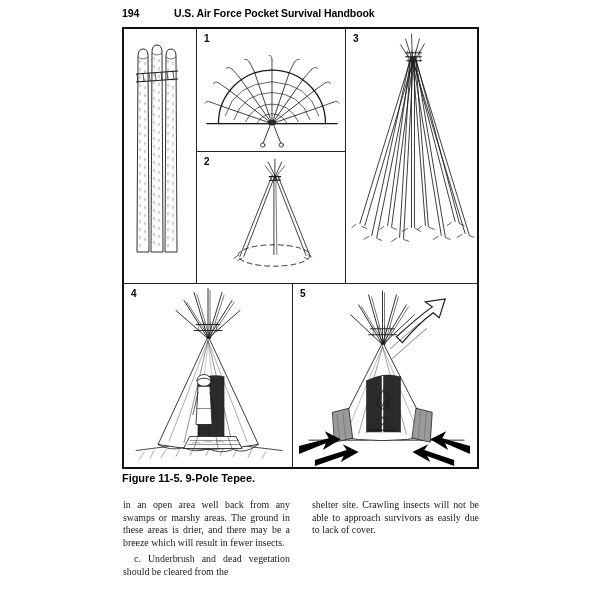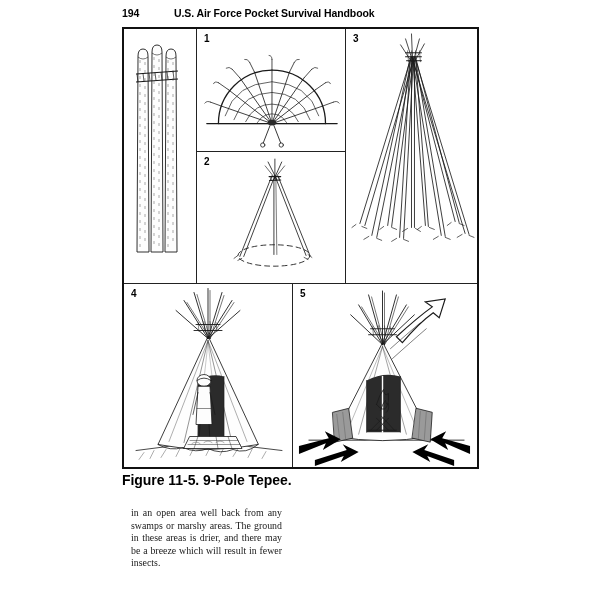--- a/index.html
+++ b/index.html
@@ -116,21 +116,21 @@
   }
 
   
   .figure-caption {
     position: absolute;
     left: 122px;
     top: 472px;
     width: 360px;
     font-family: "Liberation Sans", sans-serif;
     font-weight: bold;
-    font-size: 14px;
+    font-size: 11px;
     letter-spacing: -0.05px;
     color: #000;
   }
 
   
   .body-columns {
     position: absolute;
     left: 119px;
     top: 495px;
     width: 364px;
@@ -140,21 +140,21 @@
   }
   .col {
     flex: 1 1 0;
     font-family: "Liberation Serif", serif;
     font-size: 9.9px;
     line-height: 12.6px;
     text-align: justify;
     text-justify: inter-word;
     color: #1a1a1a;
   }
-  .col p { margin: 12px; }
+  .col p { margin: 4px; }
   .col p.indent { text-indent: 11px; }
 </style>
 </head>
 <body>
 
 <div class="page-header">
   <span class="folio">194</span>
   <span class="running-title">U.S. Air Force Pocket Survival Handbook</span>
 </div>
 
@@ -394,16 +394,18 @@
       </div>
     </div>
   </div>
 </div>
 
 <div class="figure-caption">Figure 11-5. 9-Pole Tepee.</div>
 
 <div class="body-columns">
   <div class="col">
     <p>in an open area well back from any swamps or marshy areas. The ground in these areas is drier, and there may be a breeze which will result in fewer insects.</p>
+    <p class="indent">c. Underbrush and dead vegetation should be cleared from the</p>
   </div>
   <div class="col">
+    <p>shelter site. Crawling insects will not be able to approach survivors as easily due to lack of cover.</p>
   </div>
 </div>
 
 </body></html>

